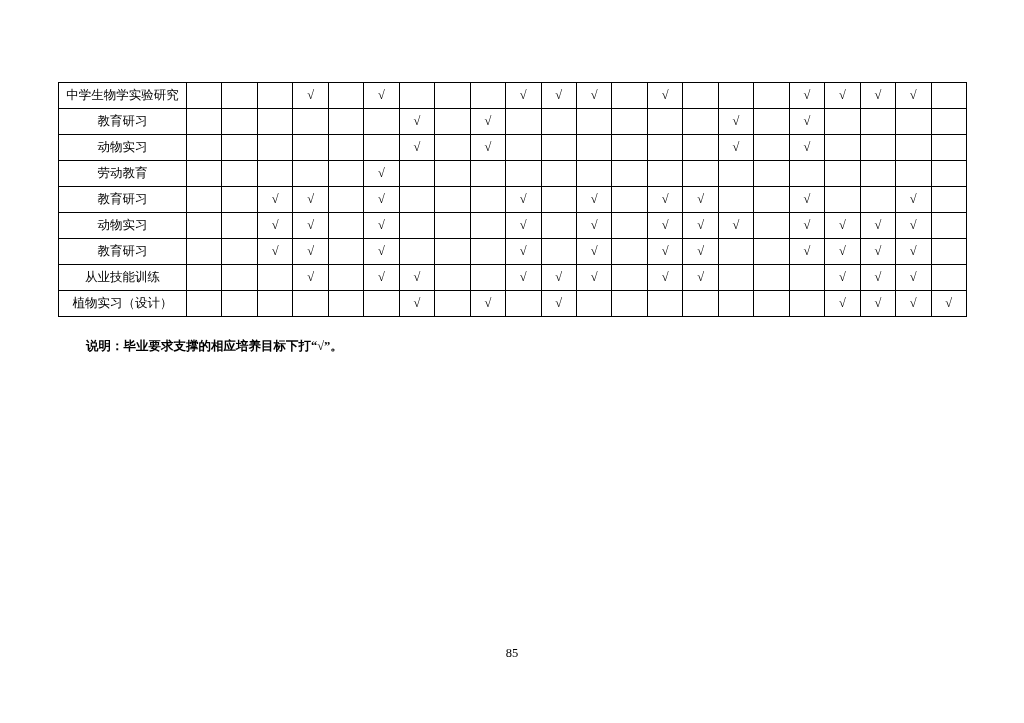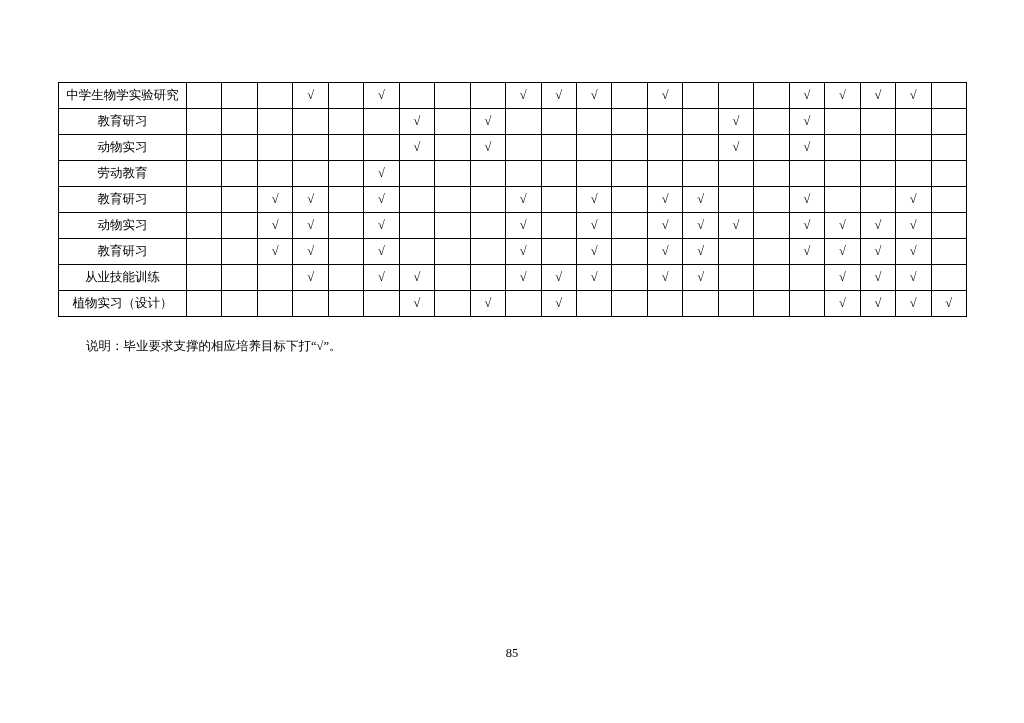--- a/index.html
+++ b/index.html
@@ -55,20 +55,21 @@
     font-family: "Liberation Serif", "DejaVu Serif", serif;
   }
   .note {
     position: absolute;
     left: 58px;
     top: 336px;
     width: 908px;
     font-size: 12.5px;
     line-height: 1.6;
     text-indent: 28px;
+    font-weight: bold;
   }
   .page-number {
     position: absolute;
     left: 0;
     top: 646px;
     width: 1024px;
     text-align: center;
     font-size: 12.5px;
   }
 </style>

